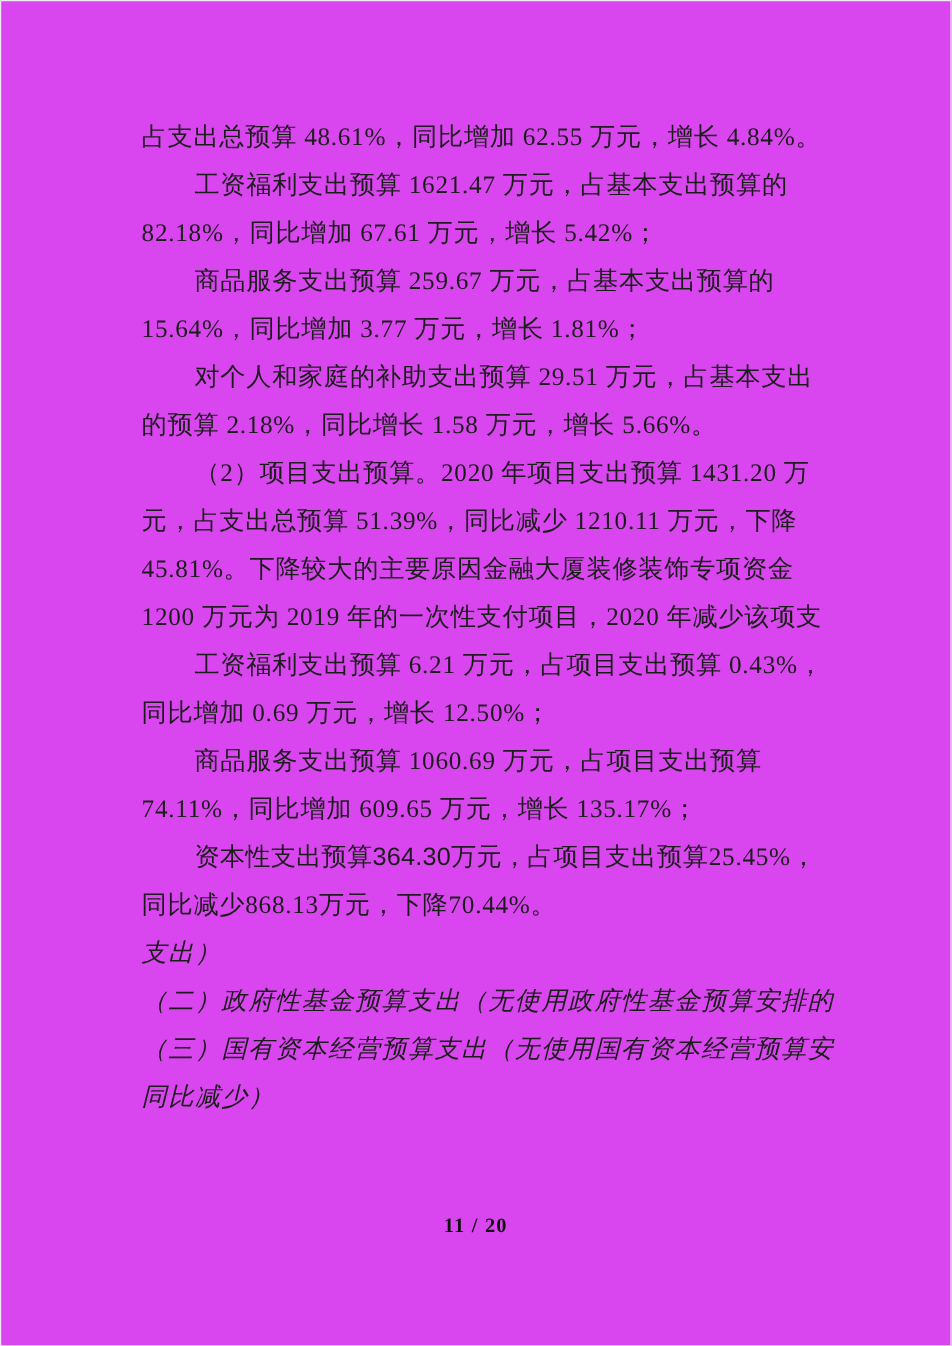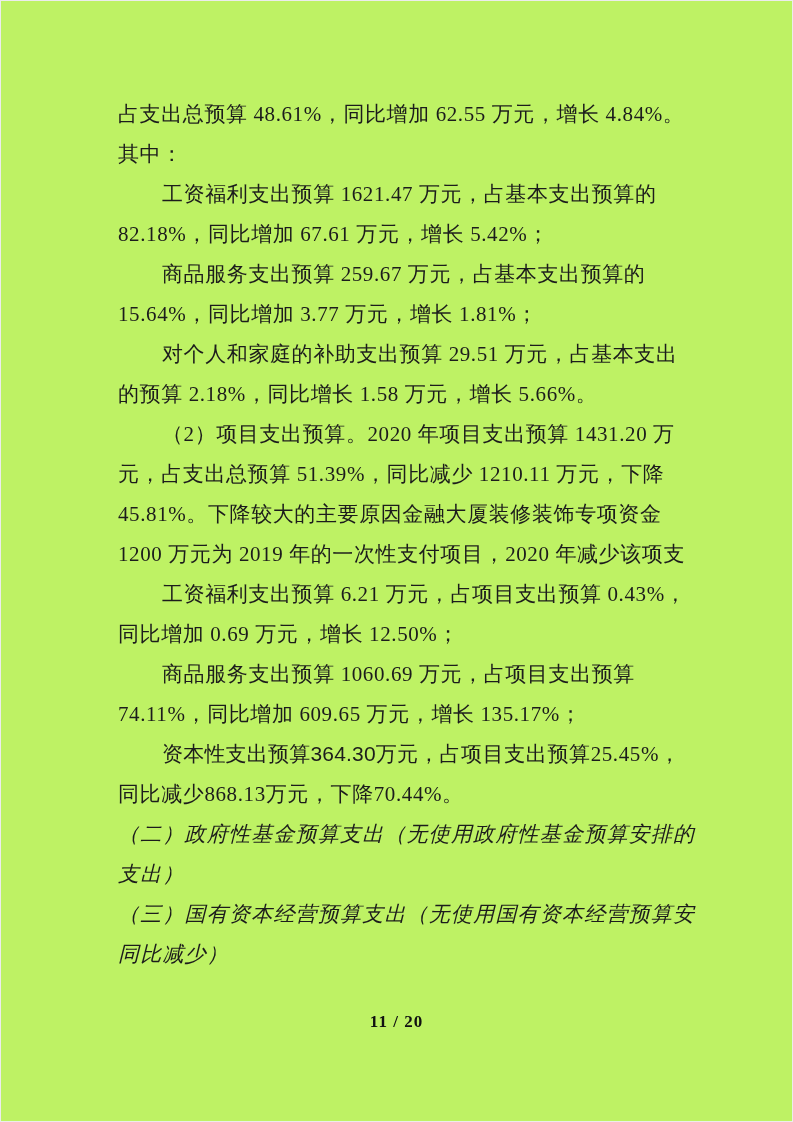--- a/index.html
+++ b/index.html
@@ -5,21 +5,21 @@
   html, body {
     margin: 0;
     padding: 0;
     background: #e9e9e9;
   }
   .page {
     position: relative;
     width: 793px;
     height: 1122px;
     margin: 0 auto;
-    background: #bef264;
+    background: #d946ef;
     box-shadow: inset 0 0 0 1px #ececec;
     overflow: hidden;
     font-family: "Liberation Serif", "DejaVu Serif", serif;
     color: #1c1c1c;
   }
   .doc-body {
     position: absolute;
     left: 118px;
     top: 94px;
     width: 585px;
@@ -54,38 +54,37 @@
     letter-spacing: 1px;
     color: #111;
   }
 </style>
 </head>
 <body>
 
 <div class="page">
   <div class="doc-body">
       <div class="line"><span class="seg">占支出总预算 48.61%，同比增加 62.55 万元，增长 4.84%。</span></div>
-      <div class="line"><span class="seg">其中：</span></div>
       <div class="line indent"><span class="seg">工资福利支出预算 1621.47 万元，占基本支出预算的</span></div>
       <div class="line"><span class="seg">82.18%，同比增加 67.61 万元，增长 5.42%；</span></div>
       <div class="line indent"><span class="seg">商品服务支出预算 259.67 万元，占基本支出预算的</span></div>
       <div class="line"><span class="seg">15.64%，同比增加 3.77 万元，增长 1.81%；</span></div>
       <div class="line indent"><span class="seg">对个人和家庭的补助支出预算 29.51 万元，占基本支出</span></div>
       <div class="line"><span class="seg">的预算 2.18%，同比增长 1.58 万元，增长 5.66%。</span></div>
       <div class="line indent"><span class="seg">（2）项目支出预算。2020 年项目支出预算 1431.20 万</span></div>
       <div class="line"><span class="seg">元，占支出总预算 51.39%，同比减少 1210.11 万元，下降</span></div>
       <div class="line"><span class="seg">45.81%。下降较大的主要原因金融大厦装修装饰专项资金</span></div>
       <div class="line"><span class="seg">1200 万元为 2019 年的一次性支付项目，2020 年减少该项支</span></div>
       <div class="line indent"><span class="seg">工资福利支出预算 6.21 万元，占项目支出预算 0.43%，</span></div>
       <div class="line"><span class="seg">同比增加 0.69 万元，增长 12.50%；</span></div>
       <div class="line indent"><span class="seg">商品服务支出预算 1060.69 万元，占项目支出预算</span></div>
       <div class="line"><span class="seg">74.11%，同比增加 609.65 万元，增长 135.17%；</span></div>
       <div class="line indent"><span class="seg-bold">资本性支出预算364.30万元，</span><span class="seg">占项目支出预算25.45%，</span></div>
       <div class="line"><span class="seg">同比减少868.13万元，下降70.44%。</span></div>
+      <div class="line kai"><span class="seg">支出）</span></div>
       <div class="line kai"><span class="seg">（二）政府性基金预算支出（无使用政府性基金预算安排的</span></div>
-      <div class="line kai"><span class="seg">支出）</span></div>
       <div class="line kai"><span class="seg">（三）国有资本经营预算支出（无使用国有资本经营预算安</span></div>
       <div class="line kai"><span class="seg">同比减少）</span></div>
     </div>
   <div class="footer">
     <span>11 / 20</span>
   </div>
 </div>
 
 </body></html>

